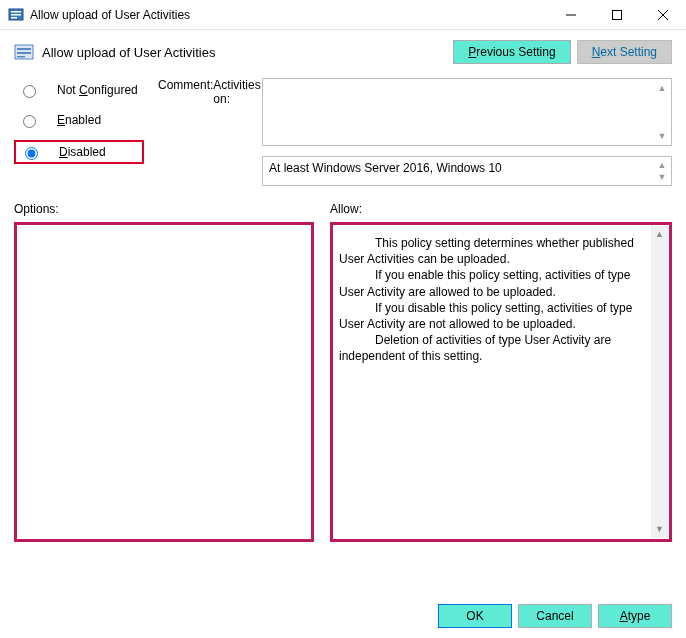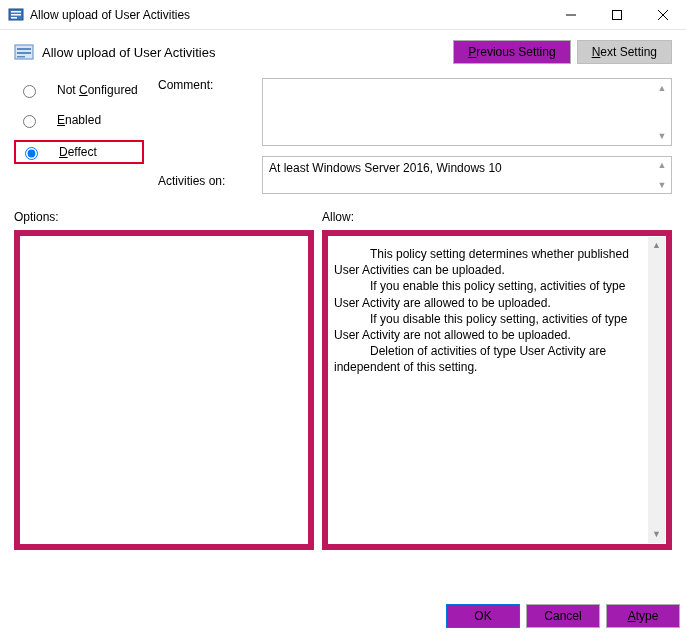--- a/index.html
+++ b/index.html
@@ -35,102 +35,102 @@
   .header-row {
     display:flex; align-items:center; margin-bottom: 14px;
   }
   .header-row .policy-icon {
     width: 20px; height: 20px; margin-right: 8px;
     display:flex;align-items:center;justify-content:center;
   }
   .header-row .policy-title { font-size: 13px; flex:1; }
   .header-row .navbtns { display:flex; gap:6px; }
   .btn {
-    border: 1px solid #adadad; background:#a21caf;
+    border: 1px solid #adadad; background:#5eead4;
     padding: 4px 14px; font-size:12px; font-family:inherit;
     cursor:pointer;
   }
   .btn.disabled {
-    background:#ccc; color:#000000; border-color:#bdbdbd;
+    background:#ccc; color:#0369a1; border-color:#bdbdbd;
   }
   .btn.default {
     border-color:#0078d7;
   }
   .btn .accel { text-decoration: underline; }
   .state-block {
     display:flex; gap:14px; margin-bottom:6px;
   }
   .radios {
     width: 130px; display:flex; flex-direction:column; gap:10px; padding-top:2px;
   }
   .radio {
     display:flex; align-items:center; gap:18px; font-size:12px;
     padding:2px 4px;
   }
   .radio.highlighted {
     border: 2px solid #d80027;
   }
   .radio .accel { text-decoration: underline; }
   .labels-col {
-    width: 90px; display:flex; flex-direction:column; justify-content:space-between;
+    width: 90px; display:flex; flex-direction:row; 
     padding-top:0; padding-bottom:6px;
   }
   .labels-col .lbl { font-size:12px; }
   .fields-col { flex:1; display:flex; flex-direction:column; gap:10px; }
   .textarea {
     border:1px solid #c0c0c0; width:100%; height:68px; resize:none;
     font-family:inherit; font-size:12px; padding:4px;
     position:relative;
   }
   .textarea .scroll-up, .textarea .scroll-down {
     position:absolute; right:1px; width:16px; height:16px;
     display:flex;align-items:center;justify-content:center;
     color:#999; font-size:9px;
   }
   .textarea .scroll-up { top:1px; }
   .textarea .scroll-down { bottom:1px; }
   .supported {
-    border:1px solid #c0c0c0; width:100%; height:38px;
+    border:1px solid #c0c0c0; width:100%; height:30px;
     font-size:12px; padding:4px 20px 4px 6px; background:#fff; color:#000;
     position:relative;
   }
   .supported .scroll-up, .supported .scroll-down {
     position:absolute; right:1px; width:16px; height:14px;
     display:flex;align-items:center;justify-content:center;
     color:#999; font-size:9px;
   }
   .supported .scroll-up { top:1px; }
   .supported .scroll-down { bottom:1px; }
   .lower {
-    display:flex; gap:8px; padding: 0 14px; margin-top:16px;
+    display:flex; gap:16px; padding: 0 14px; margin-top:16px;
   }
   .options-col, .help-col { display:flex; flex-direction:column; }
   .options-col { width: 300px; }
   .help-col { flex:1; }
   .section-label { font-size:12px; margin-bottom:6px; }
   .panel {
-    border:6px solid #be185d; background:#fff; height:320px; padding:8px;
+    border:3px solid #be185d; background:#fff; height:320px; padding:8px;
     font-size:12px; overflow:auto; position:relative;
   }
   .help-panel p { margin:0 0 0 0; }
   .help-panel .para { margin-bottom:0; }
   .help-panel .indent { text-indent: 36px; }
   .help-panel { padding:10px 24px 10px 6px; line-height:1.35; }
   .help-panel .scrollbar-track {
     position:absolute; top:1px; right:1px; bottom:1px; width:17px; background:#f0f0f0;
   }
   .help-panel .scrollbar-up, .help-panel .scrollbar-down {
     position:absolute; right:1px; width:17px; height:17px;
     display:flex;align-items:center;justify-content:center;
     color:#888; font-size:9px; background:#f0f0f0;
   }
   .help-panel .scrollbar-up { top:1px; }
   .help-panel .scrollbar-down { bottom:1px; }
   .footer {
-    position:absolute; bottom:10px; right:6px; display:flex; gap:6px;
+    position:absolute; bottom:10px; right:14px; display:flex; gap:6px;
   }
   .footer .btn { width:74px; padding:4px 0; text-align:center; }
 </style>
 </head>
 <body>
 
 <div class="titlebar">
   <span class="app-icon">
     <svg width="16" height="16" viewBox="0 0 16 16">
         <rect x="1" y="2" width="14" height="11" fill="#3b78bd" stroke="#1b4f8a"></rect>
@@ -182,21 +182,21 @@
       <label class="radio">
         <input type="radio" name="st" style="">
         <span><span>Not </span><span class="accel">C</span><span>onfigured</span></span>
       </label>
       <label class="radio">
         <input type="radio" name="st" style="">
         <span><span class="accel">E</span><span>nabled</span></span>
       </label>
       <label class="radio highlighted">
         <input type="radio" name="st" checked="" style="">
-        <span><span class="accel">D</span><span>effect</span></span>
+        <span><span class="accel">D</span><span>isabled</span></span>
       </label>
     </div>
     <div class="labels-col">
       <span class="lbl">Comment:</span>
       <span class="lbl">Activities on:</span>
     </div>
     <div class="fields-col">
       <div class="textarea">
         <span></span>
         <span class="scroll-up">▲</span>

